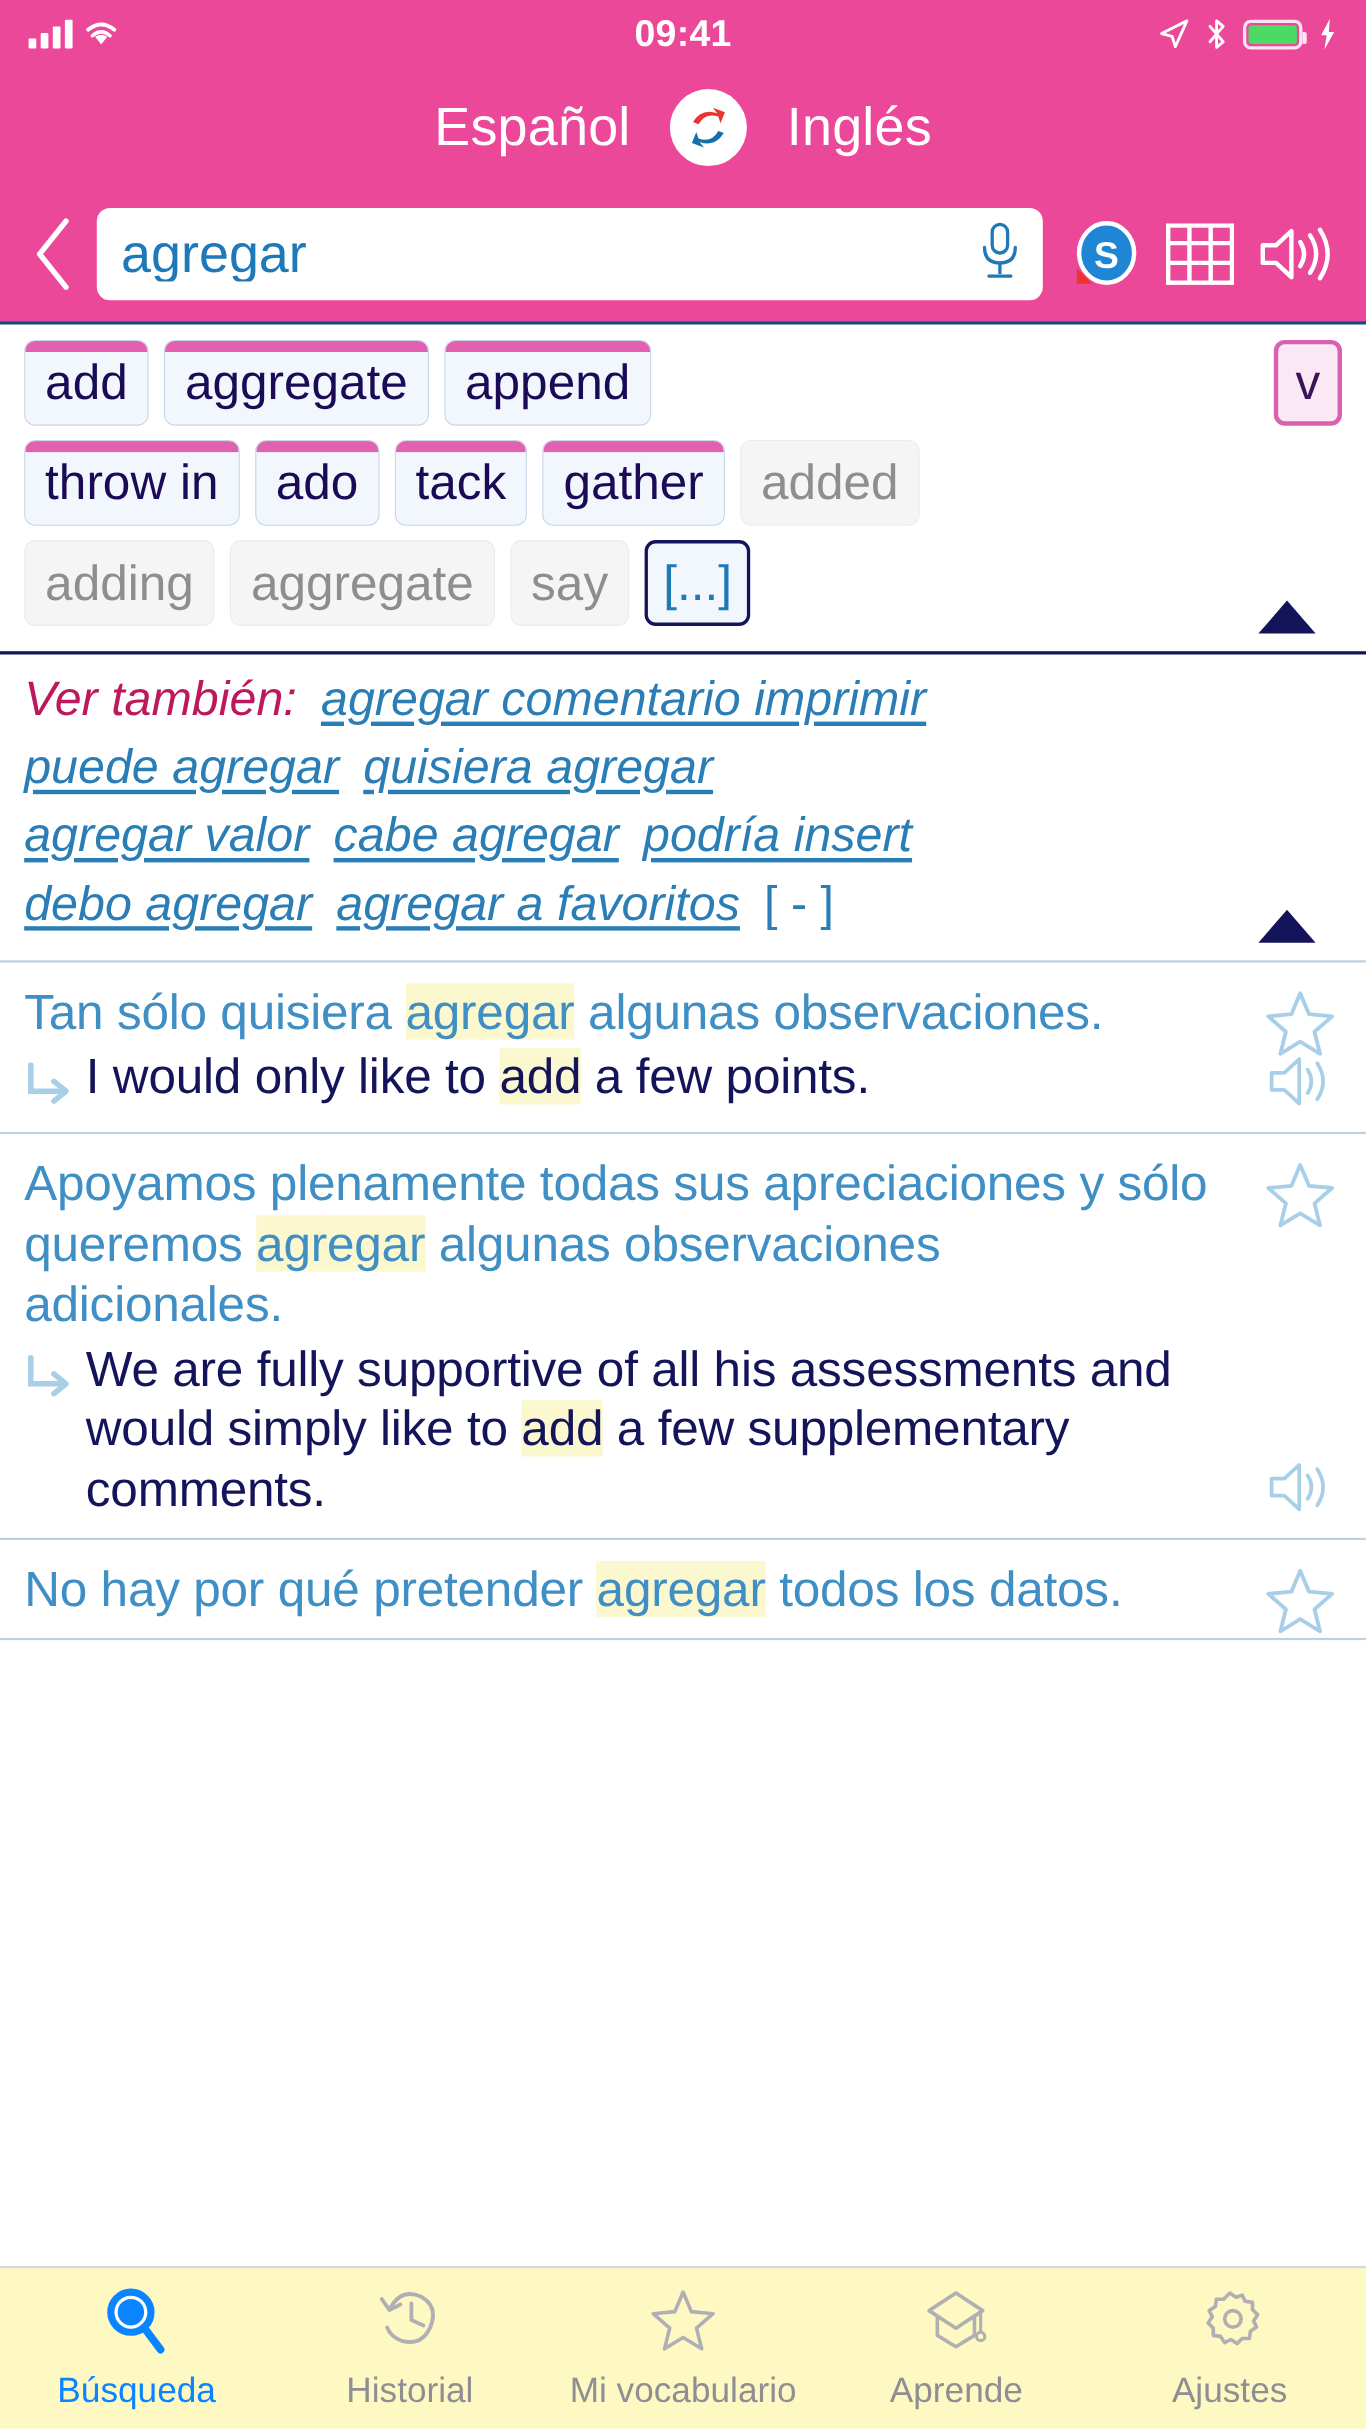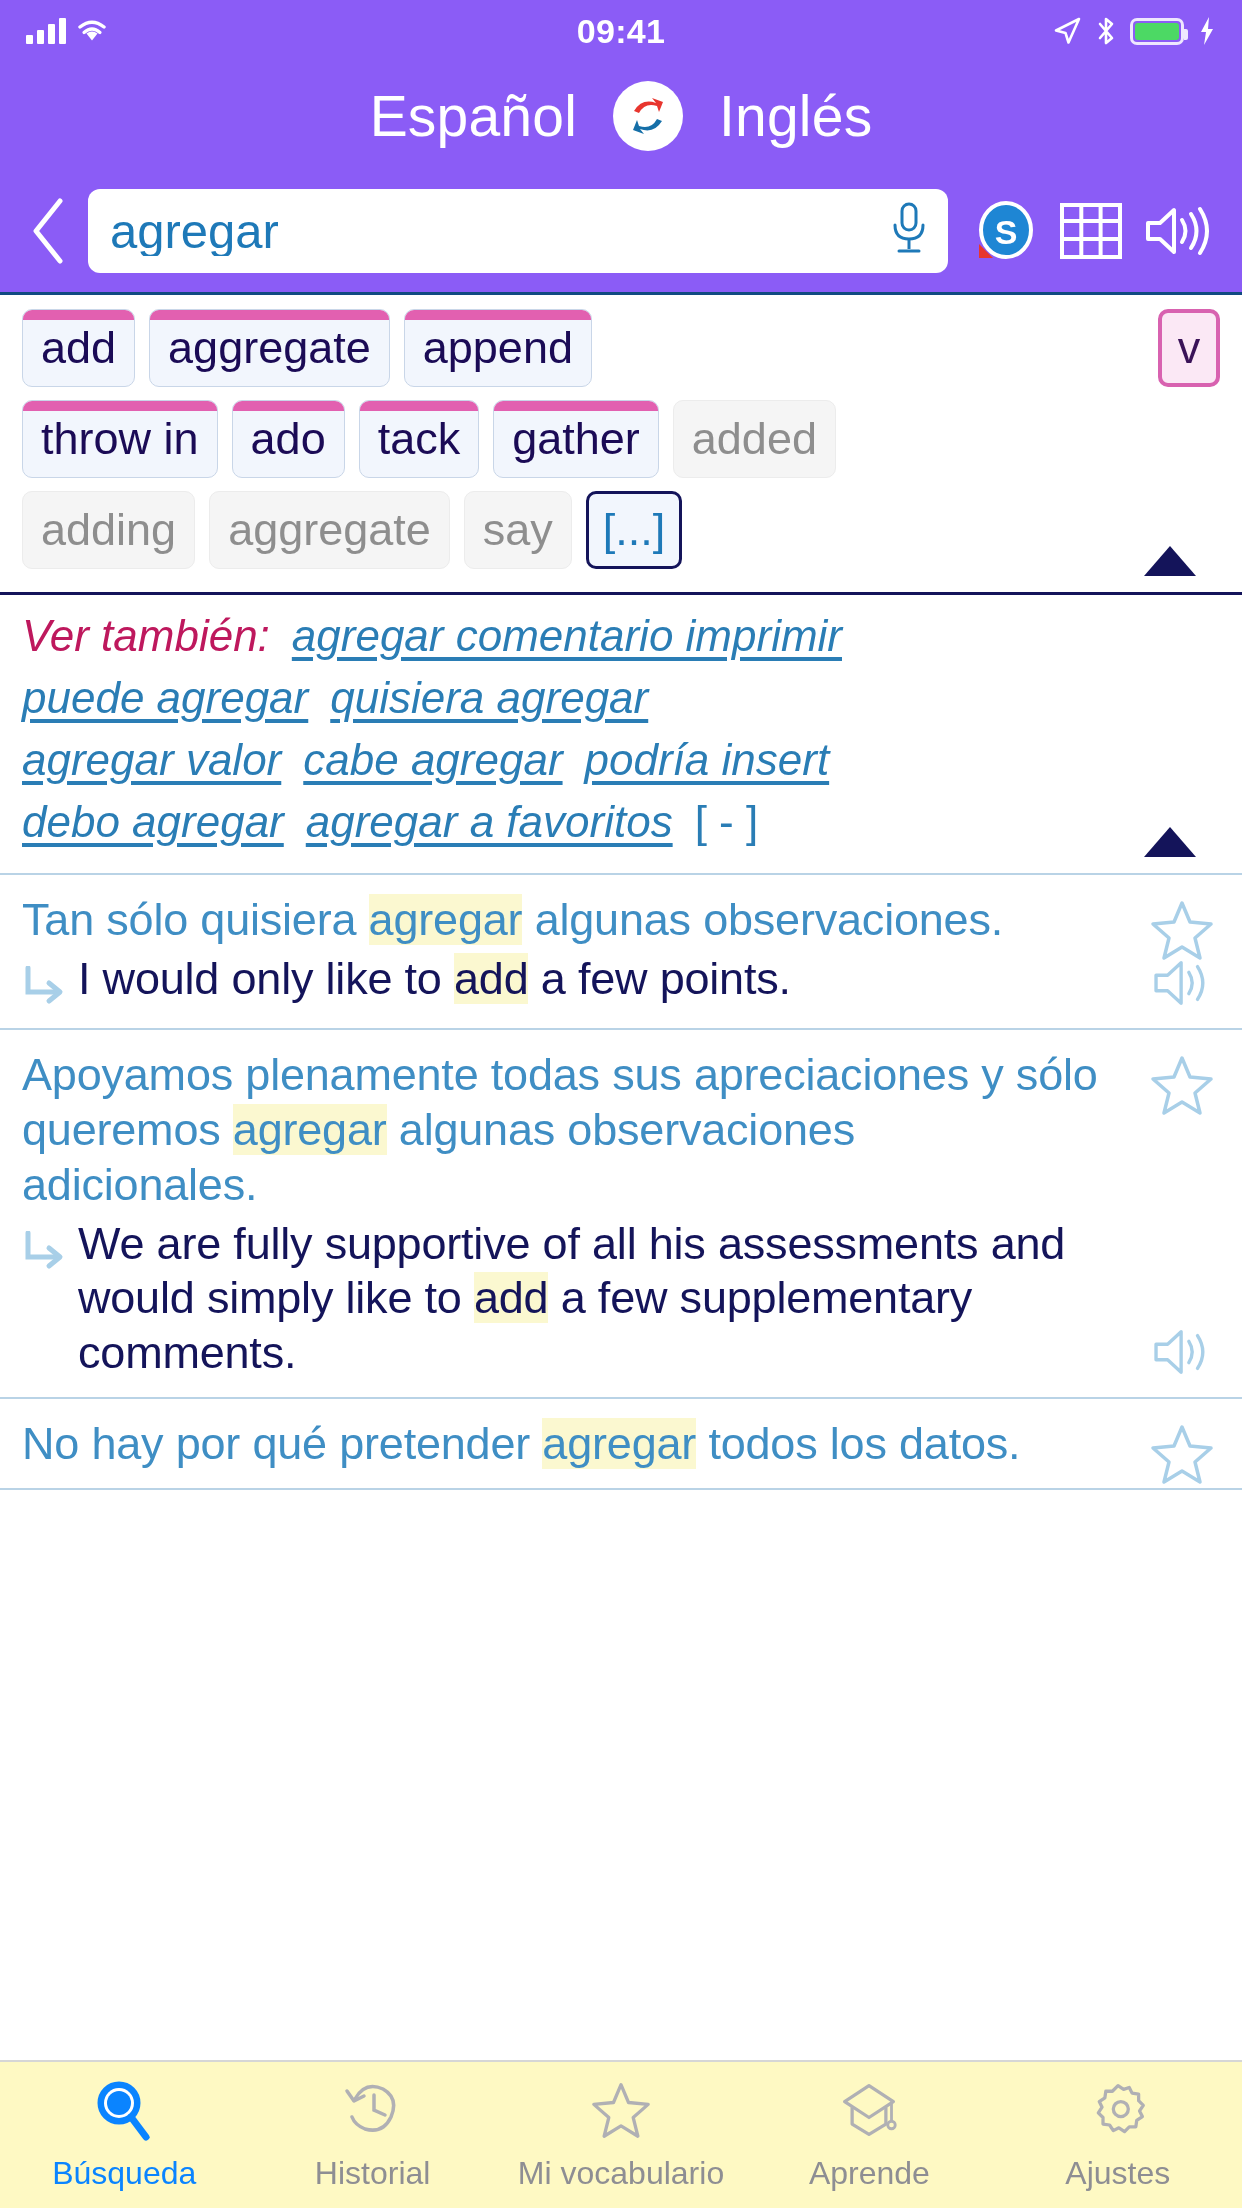--- a/index.html
+++ b/index.html
@@ -5,21 +5,21 @@
   * { box-sizing: border-box; margin: 0; padding: 0; }
   html, body {
     width: 1242px; height: 2208px;
     background: #ffffff;
     font-family: "Liberation Sans", sans-serif;
     overflow: hidden;
   }
   #app { width: 1242px; height: 2208px; position: relative; display: flex; flex-direction: column; }
 
   
-  .header { background: #8b5cf6; flex: 0 0 auto; }
+  .header { background: #ec4899; flex: 0 0 auto; }
 
   .statusbar {
     height: 62px; display: flex; align-items: center;
     padding: 0 26px; color: #fff; position: relative;
   }
   .sb-left { display: flex; align-items: flex-end; gap: 10px; }
   .bars { display: flex; align-items: flex-end; gap: 4px; height: 26px; }
   .bars i { display: block; width: 7px; background: #fff; border-radius: 1px; }
   .bars i:nth-child(1) { height: 9px; }
   .bars i:nth-child(2) { height: 14px; }
@@ -38,21 +38,21 @@
     content: ""; position: absolute; right: -7px; top: 8px;
     width: 4px; height: 11px; background: rgba(255,255,255,.85); border-radius: 0 2px 2px 0;
   }
   .battery i { display: block; height: 100%; width: 100%; background: #4cd964; border-radius: 3px; }
 
   
   .langbar {
     height: 108px; display: flex; align-items: center; justify-content: center; gap: 36px;
     color: #fff;
   }
-  .langbar .lang { font-size: 57px; font-weight: 400; letter-spacing: .2px; }
+  .langbar .lang { font-size: 49px; font-weight: 400; letter-spacing: .2px; }
   .swap {
     width: 70px; height: 70px; border-radius: 50%; background: #fff;
     display: flex; align-items: center; justify-content: center; flex: 0 0 auto;
   }
 
   
   .searchrow {
     height: 122px; display: flex; align-items: center; padding: 0 22px 0 10px; gap: 0;
   }
   .backbtn {

